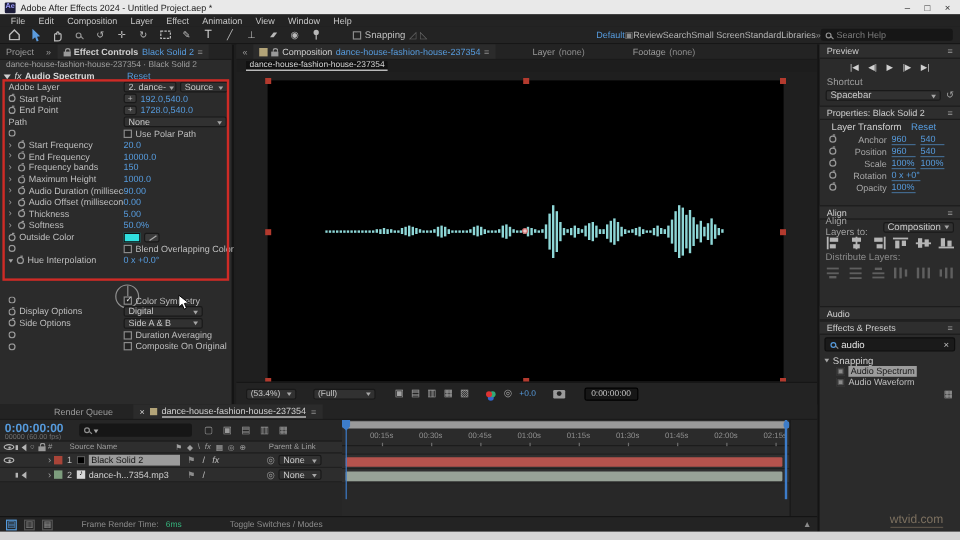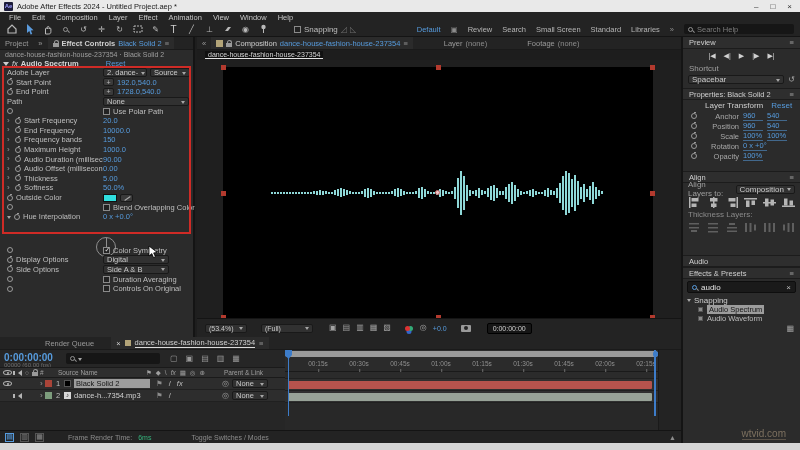--- a/index.html
+++ b/index.html
@@ -32,21 +32,21 @@
 .chip{width:7px;height:7px;flex:none}
 
 #titlebar{left:0;top:0;width:800px;height:12px;background:#e9e9e9;color:#1c1c1c;display:flex;align-items:center;gap:4px;padding:0 4px;font-size:7.5px}
 #ae-chip{width:9px;height:9px;background:#1d1d3a;color:#9d9dff;font-size:6px;display:flex;align-items:center;justify-content:center;border-radius:1px;font-weight:bold}
 #winbtns{margin-left:auto;display:flex;gap:12px;color:#333;font-size:8px;padding-right:4px}
 #menubar{left:0;top:12px;width:800px;height:10px;background:#232323;display:flex;align-items:center;gap:1px;padding-left:4px;font-size:7.5px;color:#c6c6c6}
 #menubar span{padding:0 5px}
 #toolbar{left:0;top:22px;width:800px;height:15px;background:#232323;border-bottom:1px solid #141414;display:flex;align-items:center;gap:7px;padding:0 6px}
 #toolbar .tool{display:flex;align-items:center;justify-content:center;width:11px;height:11px;color:#b9b9b9}
 #toolbar .sel{color:#5b9bdd}
-#ws{display:flex;align-items:flex-end;gap:10px;margin-left:auto;font-size:7.5px;color:#b5b5b5}
+#ws{display:flex;align-items:flex-end;margin-left:auto;font-size:7.5px;color:#b5b5b5}
 #searchhelp{width:110px;height:10px;background:#161616;border-radius:2px;display:flex;align-items:center;gap:4px;padding:0 4px;color:#7d7d7d}
 
 #ec{left:0;top:37px;width:195px;height:300px;background:#2b2b2b;border-right:2px solid #141414}
 .tabbar{height:13px;background:#232323;display:flex;align-items:stretch;font-size:7.5px;border-bottom:1px solid #1a1a1a}
 .tab{display:flex;align-items:center;gap:3px;padding:0 5px;color:#9a9a9a}
 .tab.active{background:#2b2b2b;color:#cfcfcf}
 #ec-src{height:9px;display:flex;align-items:center;padding:0 5px;color:#9f9f9f;font-size:7px;white-space:nowrap}
 #ec-fx{height:9px;display:flex;align-items:center;gap:3px;padding:0 3px;font-size:7.5px}
 .ecrow{position:relative;display:flex;align-items:center;height:9.6px;padding-left:7px;font-size:7.5px;white-space:nowrap}
 .ecl{display:flex;align-items:center;gap:3px;width:96px;flex:none;overflow:hidden}
@@ -437,21 +437,21 @@
         <span class="cb"></span>
         <span>Duration Averaging</span>
       </span>
   </div>
   <div class="ecrow">
     <span class="ecl">
         <span class="sw"></span>
       </span>
     <span class="ecv">
         <span class="cb"></span>
-        <span>Controls On Original</span>
+        <span>Composite On Original</span>
       </span>
   </div>
 
   <div id="ec-annot" class="abs"></div>
   <div id="cursor" class="abs">
     <svg width="10" height="14">
         <path d="M1 1 L1 11 L3.8 8.6 L5.5 12.6 L7.4 11.8 L5.7 7.9 L9.2 7.4 Z" fill="#fff" stroke="#000" stroke-width="0.8"></path>
       </svg>
   </div>
 </div>
@@ -644,21 +644,21 @@
         <span>Spacebar</span>
         <span class="car"></span>
       </span>
     <span class="g">↺</span>
   </div>
   <div style="height:3px"></div>
   <div class="rp-hdr">
     <span>Properties: Black Solid 2</span>
       <span class="menu">≡</span>
   </div>
-  <div class="fr" style="height:11px;padding-left:22px;gap:8px">
+  <div class="fr" style="height:11px;padding-left:10px;gap:8px">
     <span style="color:#cfcfcf">Layer Transform</span>
     <span class="blue">Reset</span>
   </div>
   <div class="prow">
     <span class="sw"></span>
       <span class="lbl">Anchor</span>
     <span class="pv blue">960</span>
       <span class="pv blue">540</span>
   </div>
   <div class="prow">
@@ -732,21 +732,21 @@
         </svg>
       </span>
     <span class="alico">
         <svg width="13" height="11">
           <rect x="0" y="8.5" width="13" height="1.5" fill="#b5b5b5"></rect>
           <rect x="2" y="1.5" width="3.5" height="7" fill="#b5b5b5"></rect>
           <rect x="7.5" y="3.5" width="3.5" height="5" fill="#b5b5b5"></rect>
         </svg>
       </span>
   </div>
-  <div style="padding:1px 5px;color:#8a8a8a">Thickness Layers:</div>
+  <div style="padding:1px 5px;color:#8a8a8a">Distribute Layers:</div>
   <div class="fr" style="height:14px;padding:0 4px;justify-content:space-between">
     <span class="alico">
         <svg width="13" height="11">
           <rect x="1" y="1" width="10" height="1.5" fill="#5f5f5f"></rect>
           <rect x="1" y="5" width="10" height="1.5" fill="#5f5f5f"></rect>
           <rect x="3" y="8" width="6" height="2" fill="#5f5f5f"></rect>
         </svg>
       </span>
     <span class="alico">
         <svg width="13" height="11">

